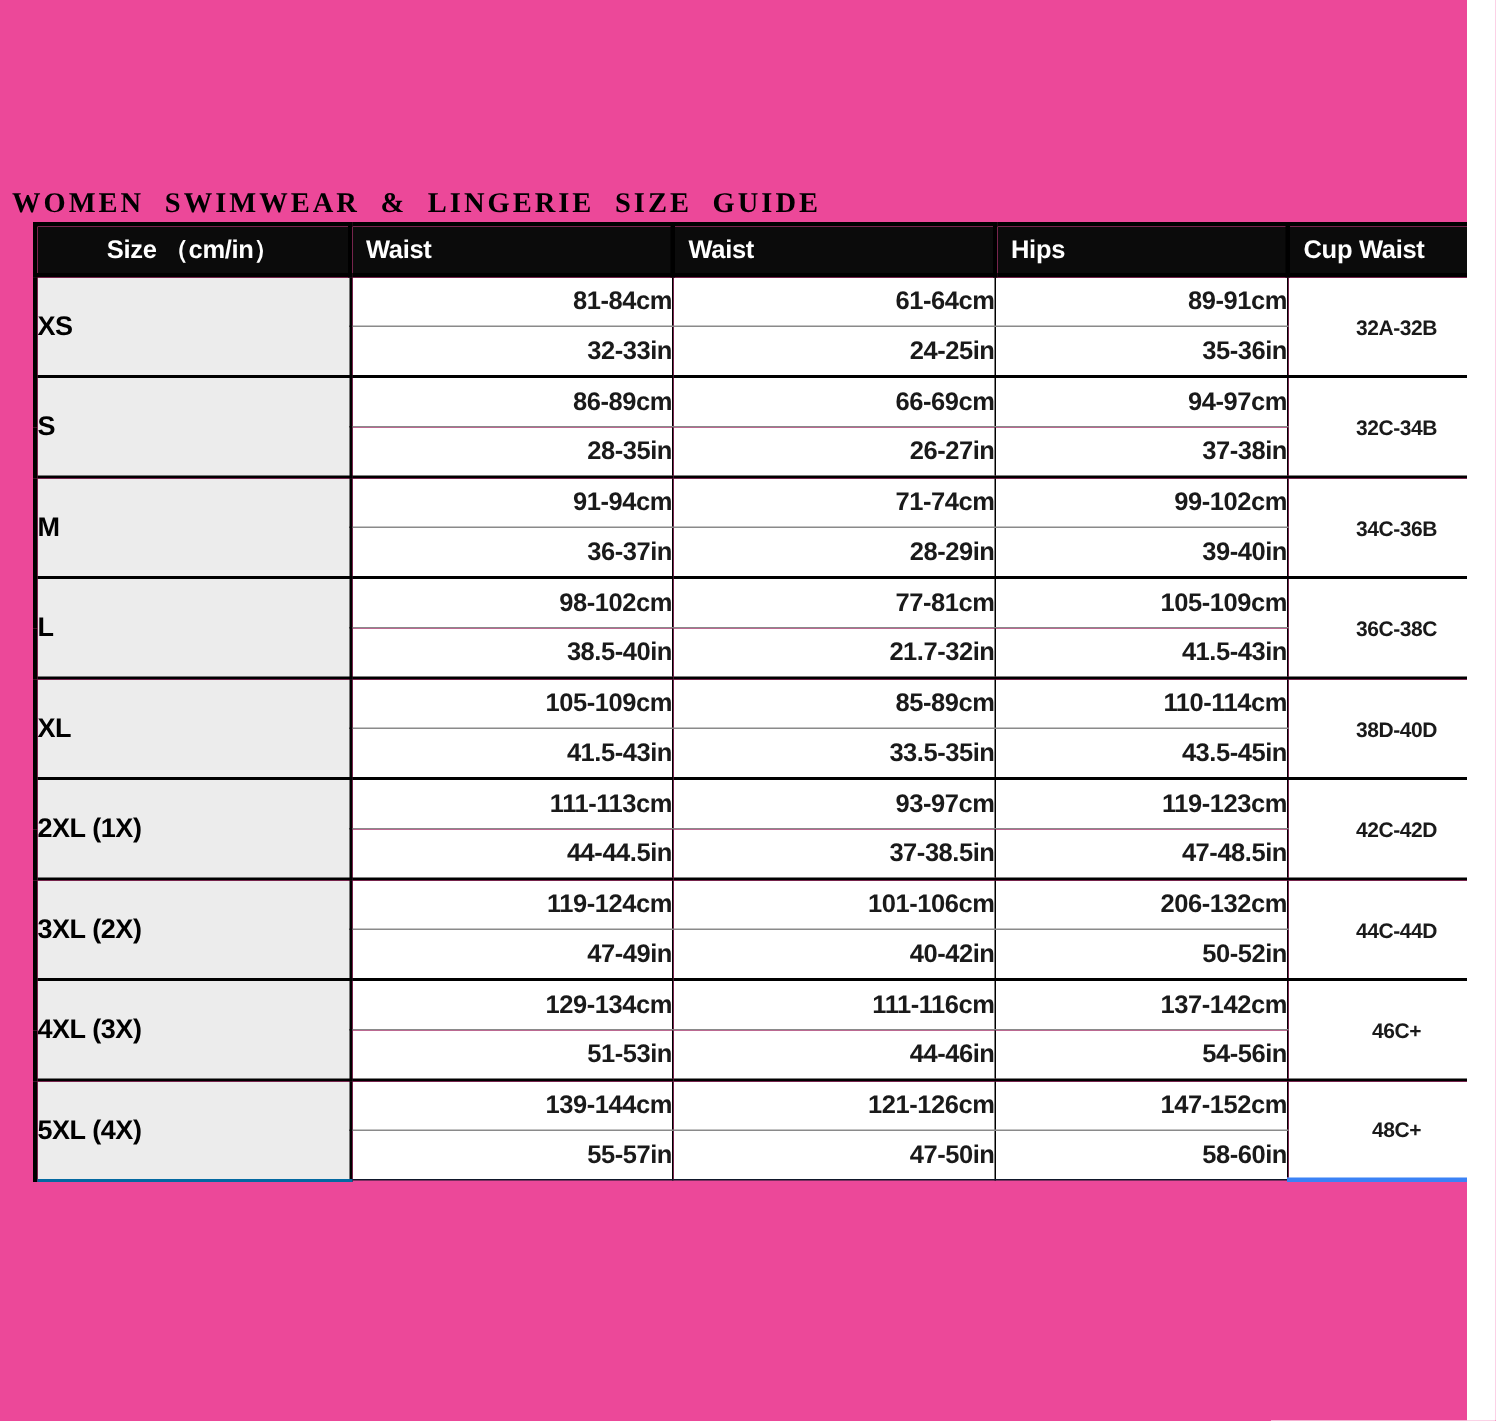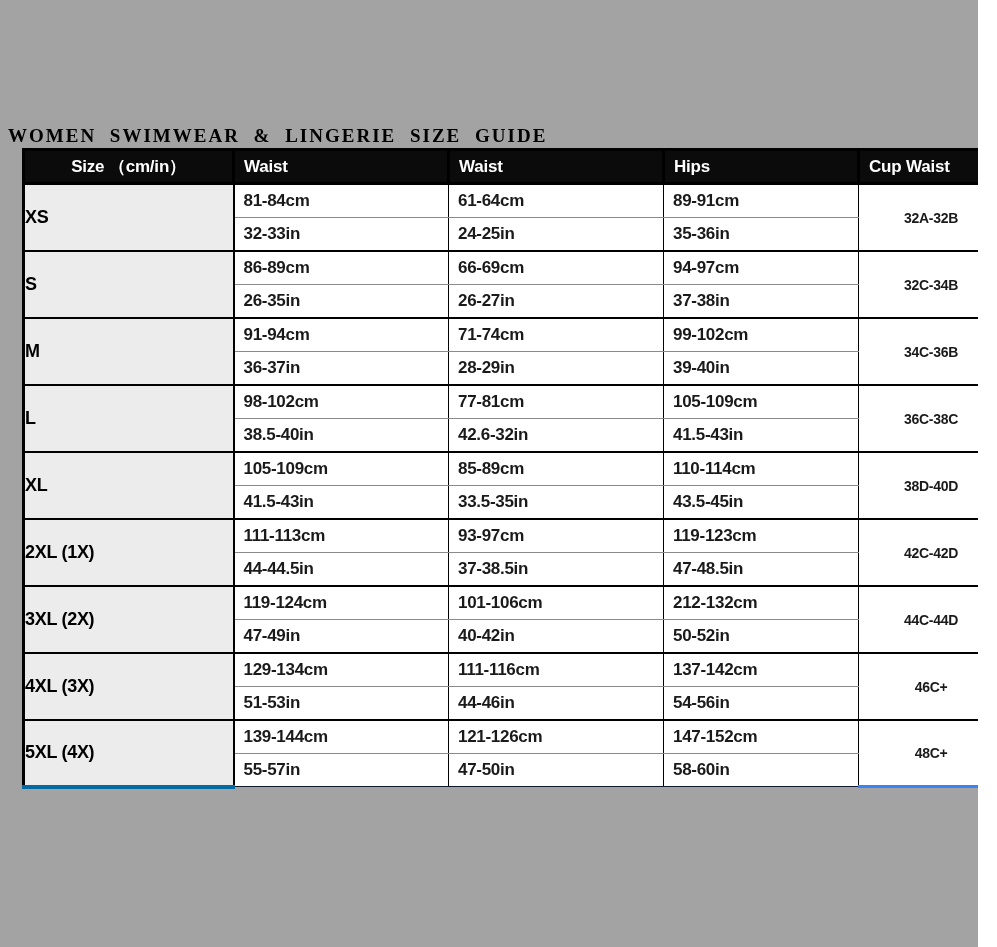--- a/index.html
+++ b/index.html
@@ -7,21 +7,21 @@
     padding: 0;
     background: #ffffff;
     width: 997px;
     height: 947px;
     font-family: "Liberation Sans", sans-serif;
   }
   .page {
     position: relative;
     width: 978px;
     height: 947px;
-    background: #a3a3a3;
+    background: #ec4899;
     overflow: hidden;
   }
   .guide-title {
     position: absolute;
     left: 8px;
     top: 125px;
     margin: 0;
     font-family: "Liberation Serif", "DejaVu Serif", serif;
     font-weight: 700;
     font-size: 19px;
@@ -66,20 +66,21 @@
   td.val-cell {
     background: #ffffff;
     color: #1a1a1a;
     font-weight: 700;
     font-size: 17px;
     letter-spacing: -0.3px;
     height: 32px;
     padding: 0 0 0 9px;
     border-left: 1px solid #000000;
     border-right: 1px solid #000000;
+    text-align: right;
   }
   tr.cm-row td.val-cell {
     border-bottom: 1px solid #8a8a8a;
   }
   tr.in-row td.val-cell {
     border-bottom: 2px solid #000000;
   }
   td.size-cell {
     background: #ececec;
     color: #000000;
@@ -148,21 +149,21 @@
       </tr>
 
       <tr class="cm-row">
         <td class="size-cell" rowspan="2">S</td>
         <td class="val-cell">86-89cm</td>
         <td class="val-cell">66-69cm</td>
         <td class="val-cell">94-97cm</td>
         <td class="cup-cell" rowspan="2">32C-34B</td>
       </tr>
       <tr class="in-row">
-        <td class="val-cell">26-35in</td>
+        <td class="val-cell">28-35in</td>
         <td class="val-cell">26-27in</td>
         <td class="val-cell">37-38in</td>
       </tr>
 
       <tr class="cm-row">
         <td class="size-cell" rowspan="2">M</td>
         <td class="val-cell">91-94cm</td>
         <td class="val-cell">71-74cm</td>
         <td class="val-cell">99-102cm</td>
         <td class="cup-cell" rowspan="2">34C-36B</td>
@@ -175,21 +176,21 @@
 
       <tr class="cm-row">
         <td class="size-cell" rowspan="2">L</td>
         <td class="val-cell">98-102cm</td>
         <td class="val-cell">77-81cm</td>
         <td class="val-cell">105-109cm</td>
         <td class="cup-cell" rowspan="2">36C-38C</td>
       </tr>
       <tr class="in-row">
         <td class="val-cell">38.5-40in</td>
-        <td class="val-cell">42.6-32in</td>
+        <td class="val-cell">21.7-32in</td>
         <td class="val-cell">41.5-43in</td>
       </tr>
 
       <tr class="cm-row">
         <td class="size-cell" rowspan="2">XL</td>
         <td class="val-cell">105-109cm</td>
         <td class="val-cell">85-89cm</td>
         <td class="val-cell">110-114cm</td>
         <td class="cup-cell" rowspan="2">38D-40D</td>
       </tr>
@@ -209,21 +210,21 @@
       <tr class="in-row">
         <td class="val-cell">44-44.5in</td>
         <td class="val-cell">37-38.5in</td>
         <td class="val-cell">47-48.5in</td>
       </tr>
 
       <tr class="cm-row">
         <td class="size-cell" rowspan="2">3XL (2X)</td>
         <td class="val-cell">119-124cm</td>
         <td class="val-cell">101-106cm</td>
-        <td class="val-cell">212-132cm</td>
+        <td class="val-cell">206-132cm</td>
         <td class="cup-cell" rowspan="2">44C-44D</td>
       </tr>
       <tr class="in-row">
         <td class="val-cell">47-49in</td>
         <td class="val-cell">40-42in</td>
         <td class="val-cell">50-52in</td>
       </tr>
 
       <tr class="cm-row">
         <td class="size-cell" rowspan="2">4XL (3X)</td>
@@ -232,21 +233,21 @@
         <td class="val-cell">137-142cm</td>
         <td class="cup-cell" rowspan="2">46C+</td>
       </tr>
       <tr class="in-row">
         <td class="val-cell">51-53in</td>
         <td class="val-cell">44-46in</td>
         <td class="val-cell">54-56in</td>
       </tr>
 
       <tr class="cm-row">
-        <td class="size-cell last-cell" rowspan="2" style="border-bottom:4px solid #0369a1">5XL (4X)</td>
+        <td class="size-cell last-cell" rowspan="2" style="border-bottom:2px solid #0369a1">5XL (4X)</td>
         <td class="val-cell">139-144cm</td>
         <td class="val-cell">121-126cm</td>
         <td class="val-cell">147-152cm</td>
         <td class="cup-cell" rowspan="2" style="border-bottom:3px solid #3b82f6">48C+</td>
       </tr>
       <tr class="in-row last-group">
         <td class="val-cell">55-57in</td>
         <td class="val-cell">47-50in</td>
         <td class="val-cell">58-60in</td>
       </tr>

